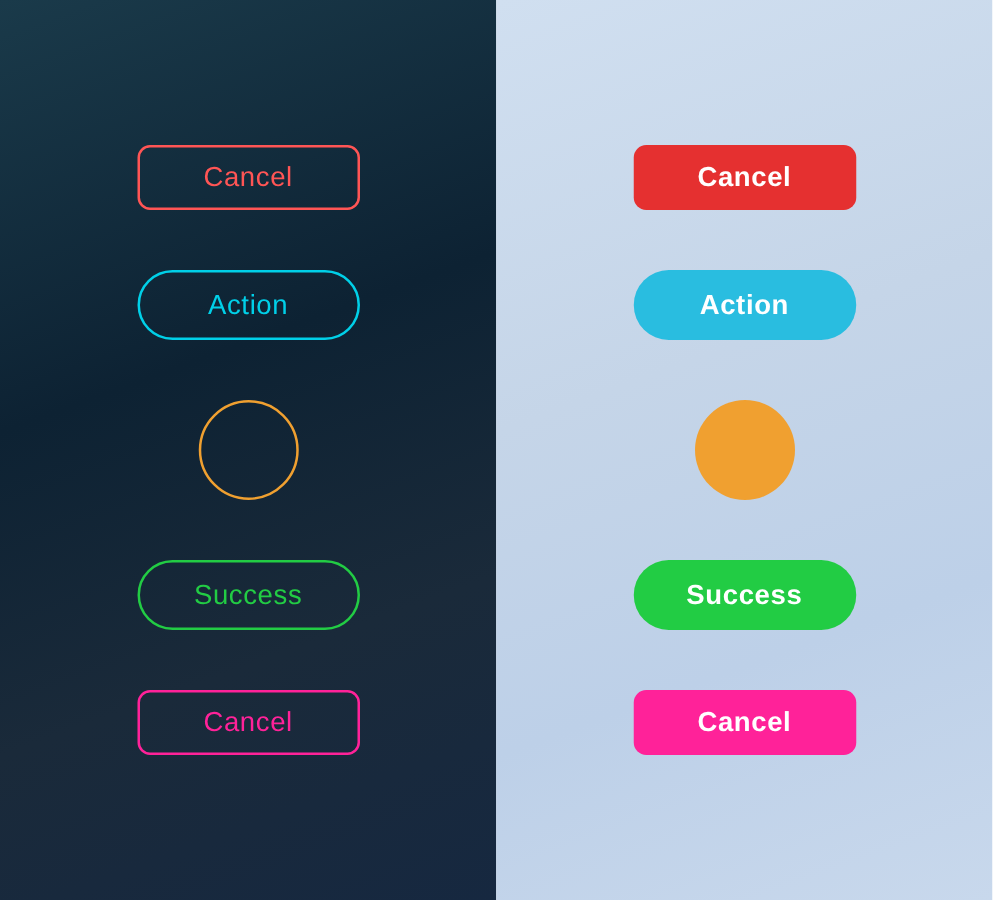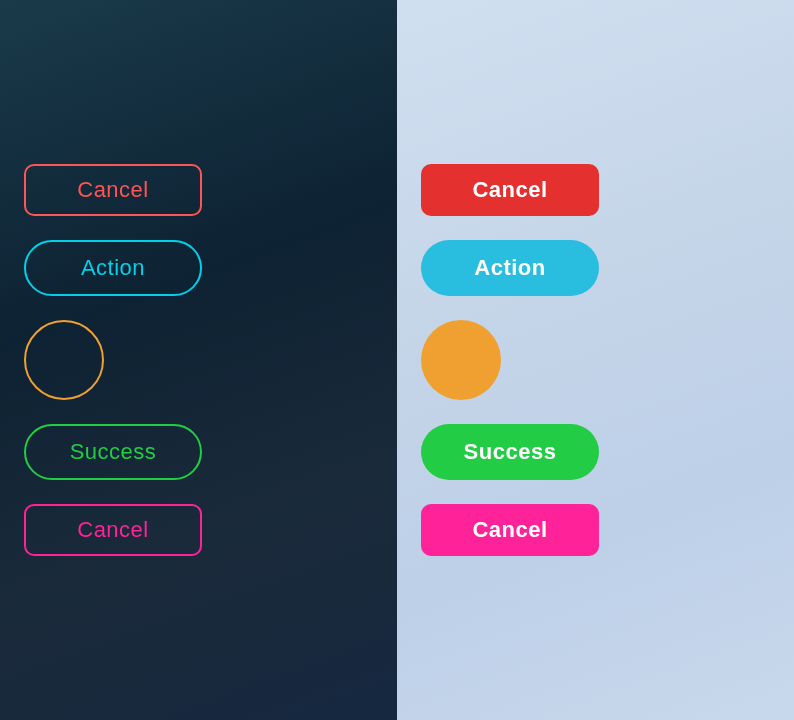--- a/index.html
+++ b/index.html
@@ -13,22 +13,23 @@
       height: 720px;
       display: flex;
       font-family: -apple-system, BlinkMacSystemFont, 'Helvetica Neue', sans-serif;
       overflow: hidden;
     }
 
     .panel {
       flex: 1;
       display: flex;
       flex-direction: column;
+      align-items: center;
       justify-content: center;
-      gap: 24px;
+      gap: 48px;
       padding: 24px;
     }
 
     .panel-left {
       background: linear-gradient(160deg, #1a3a4a 0%, #0d2233 40%, #1a2a3a 70%, #162840 100%);
     }
 
     .panel-right {
       background: linear-gradient(160deg, #d0dff0 0%, #c5d5e8 40%, #bdd0e8 70%, #c8d8ec 100%);
     }

